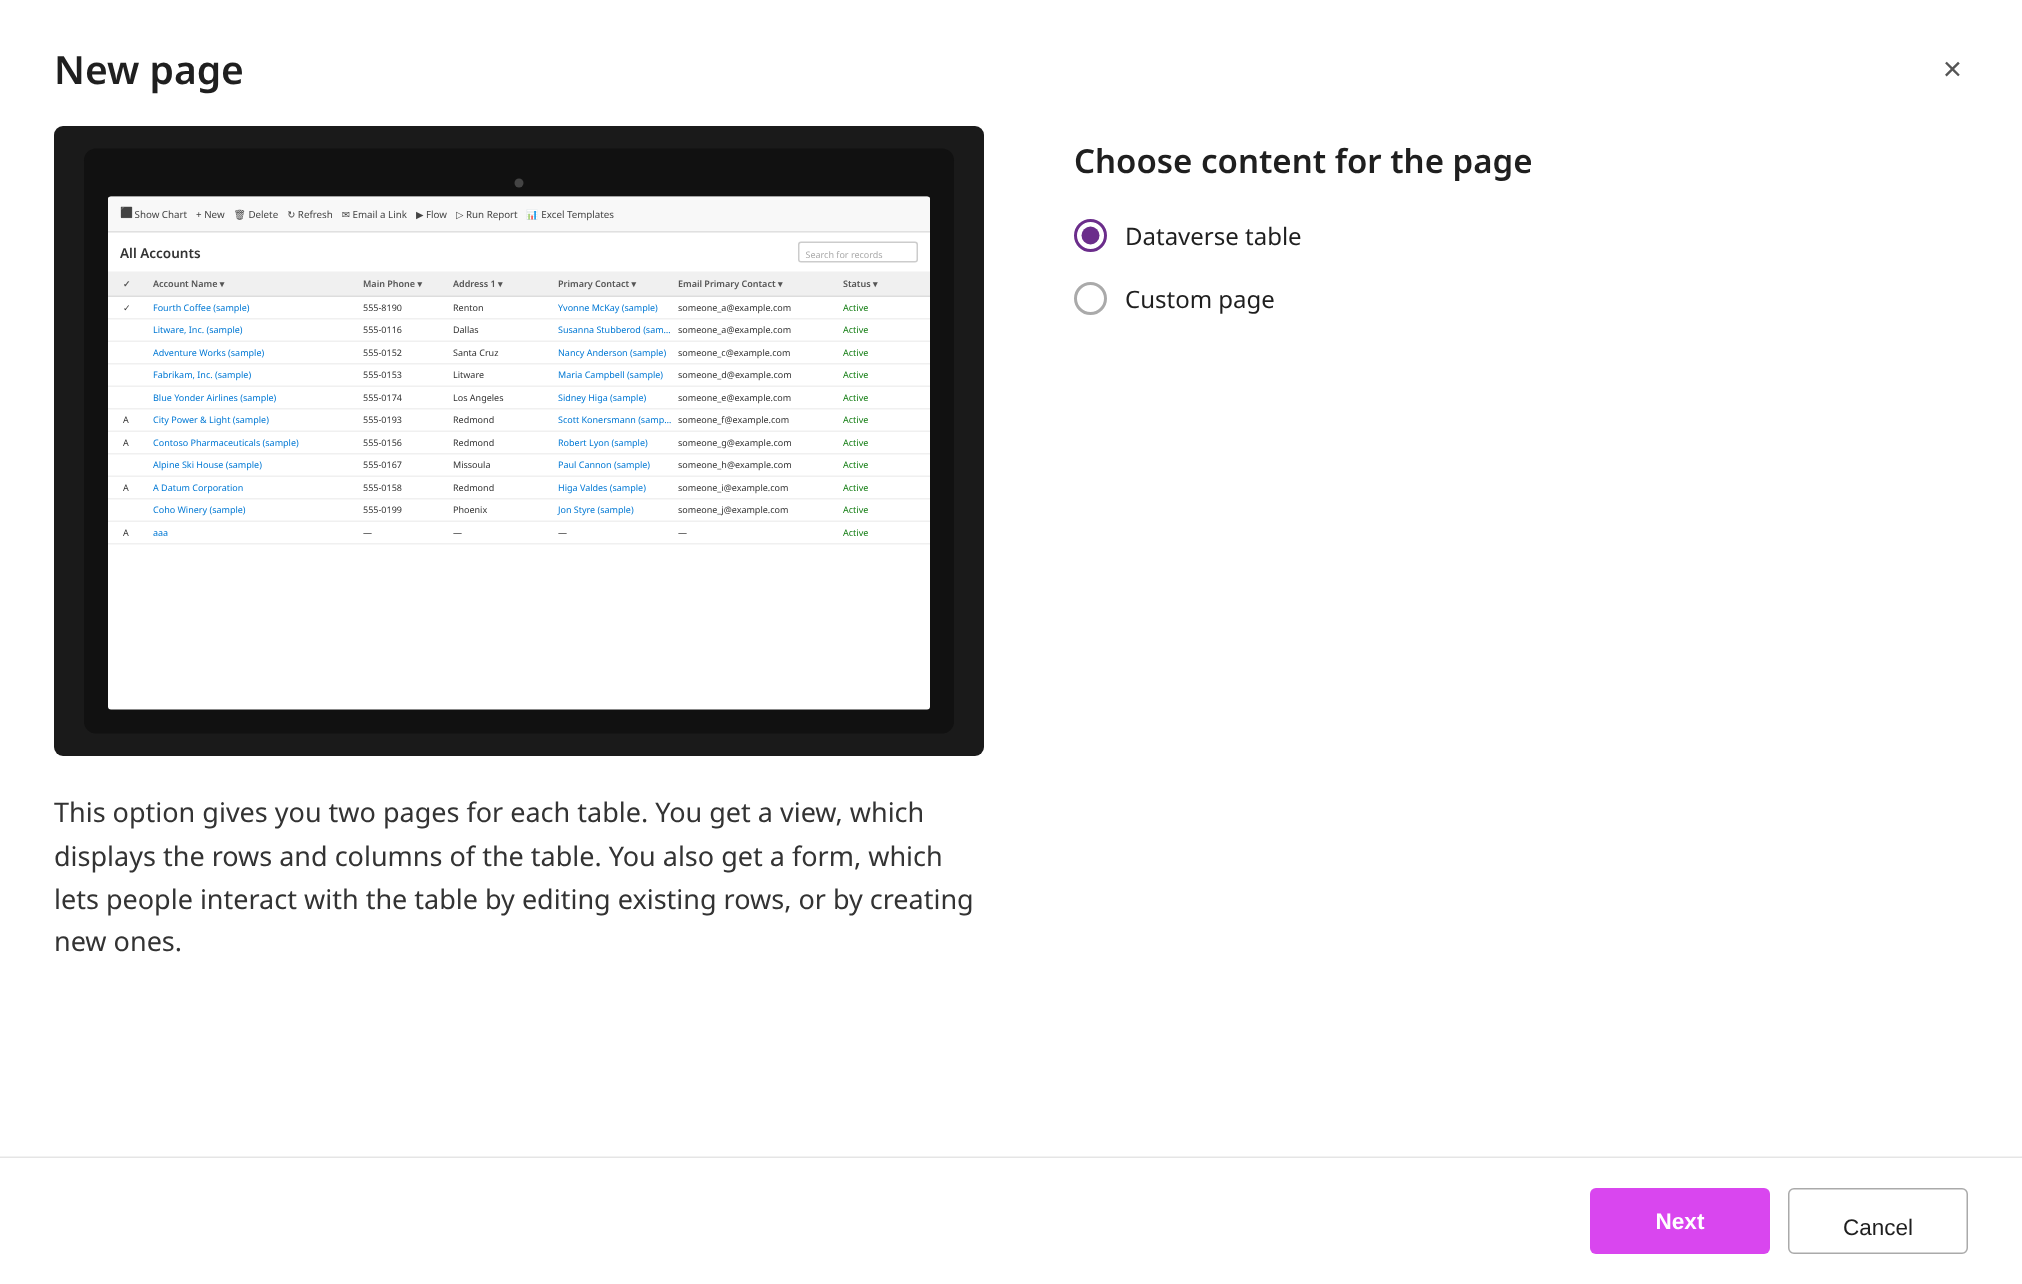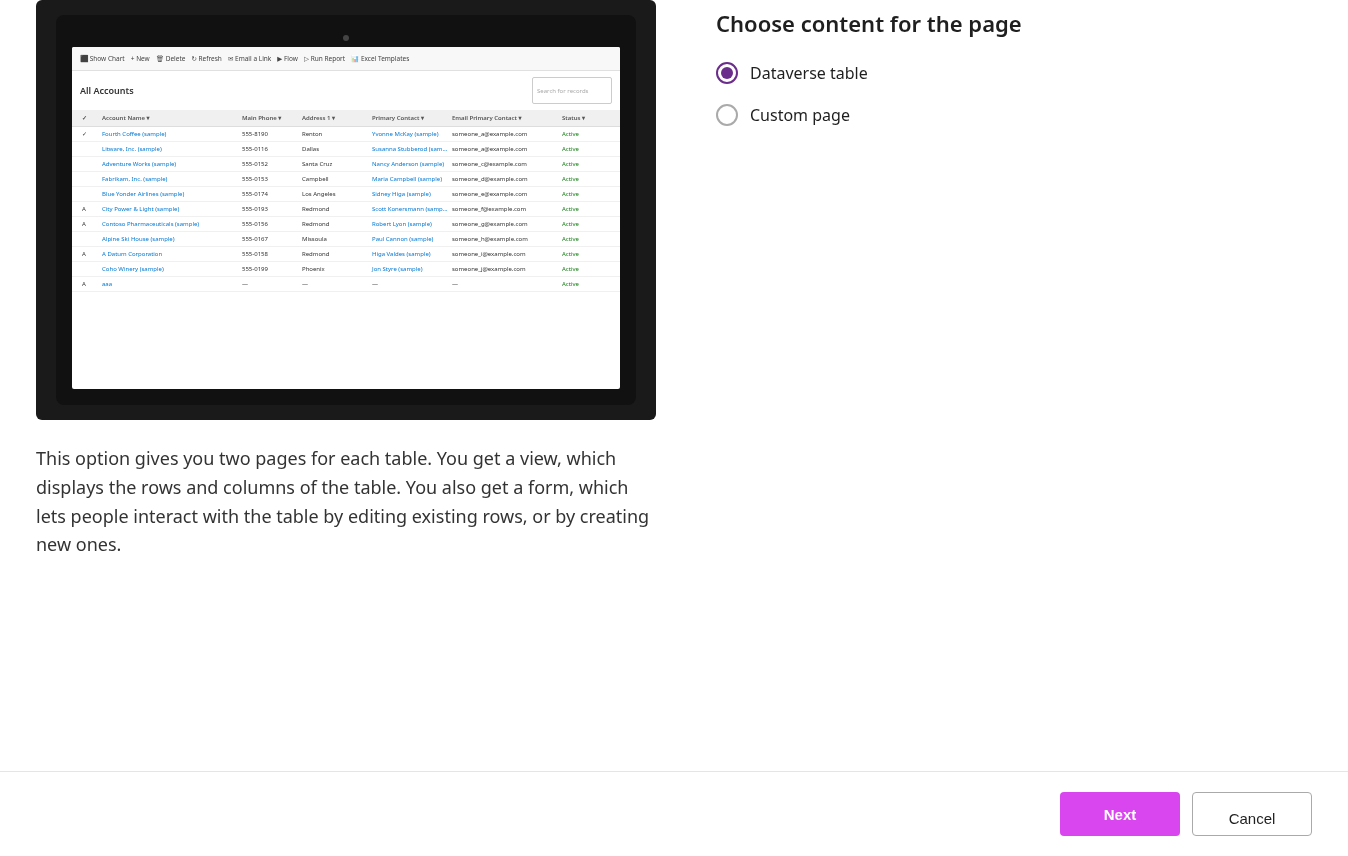--- a/index.html
+++ b/index.html
@@ -115,26 +115,26 @@
     }
 
     .screen-title {
       font-size: 9px;
       font-weight: 600;
       color: #333;
     }
 
     .search-box {
       width: 80px;
-      height: 27px;
+      height: 14px;
       border: 1px solid #ccc;
       border-radius: 2px;
       background: #fff;
       display: flex;
-      align-items: center;
+      align-items: flex-end;
       padding: 0 4px;
     }
 
     .search-box-text {
       font-size: 6px;
       color: #aaa;
     }
 
     .table-header-row {
       display: grid;
@@ -309,20 +309,24 @@
 
     .mini-icon {
       font-size: 7px;
     }
   </style>
 </head>
 <body>
 
 <div class="dialog">
 
+  <div class="dialog-header">
+    <h1 class="dialog-title">New page</h1>
+    <button class="close-button">×</button>
+  </div>
 
   <div class="dialog-body">
 
     <div class="left-panel">
 
       <div class="preview-image">
         <div class="tablet-frame">
           <div class="dot-camera"></div>
           <div class="tablet-screen">
 
@@ -383,21 +387,21 @@
                 <div class="td-cell dark">555-0152</div>
                 <div class="td-cell dark">Santa Cruz</div>
                 <div class="td-cell">Nancy Anderson (sample)</div>
                 <div class="td-cell dark">someone_c@example.com</div>
                 <div class="td-cell status">Active</div>
               </div>
               <div class="table-row">
                 <div class="td-cell dark"></div>
                 <div class="td-cell">Fabrikam, Inc. (sample)</div>
                 <div class="td-cell dark">555-0153</div>
-                <div class="td-cell dark">Campbell</div>
+                <div class="td-cell dark">Litware</div>
                 <div class="td-cell">Maria Campbell (sample)</div>
                 <div class="td-cell dark">someone_d@example.com</div>
                 <div class="td-cell status">Active</div>
               </div>
               <div class="table-row">
                 <div class="td-cell dark"></div>
                 <div class="td-cell">Blue Yonder Airlines (sample)</div>
                 <div class="td-cell dark">555-0174</div>
                 <div class="td-cell dark">Los Angeles</div>
                 <div class="td-cell">Sidney Higa (sample)</div>

